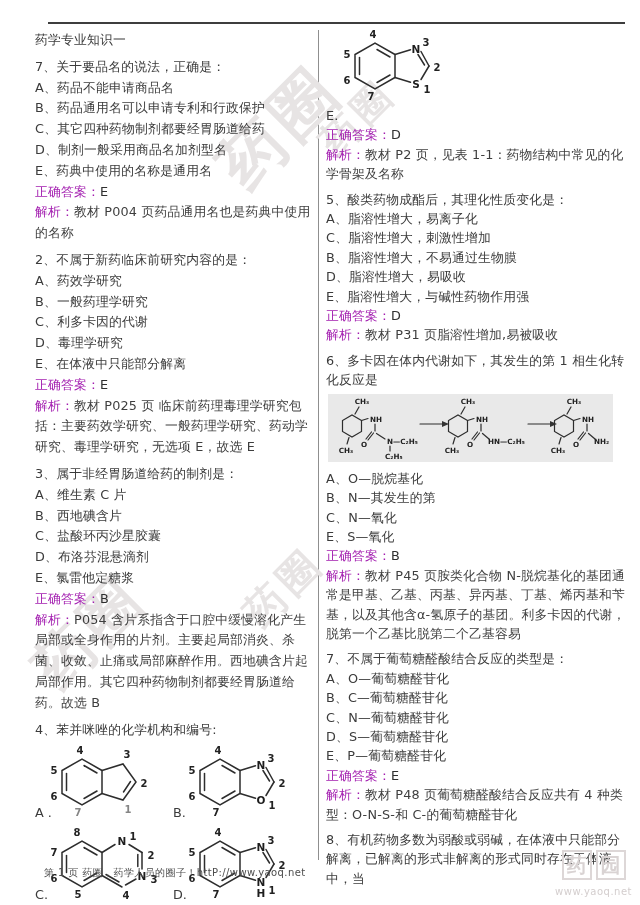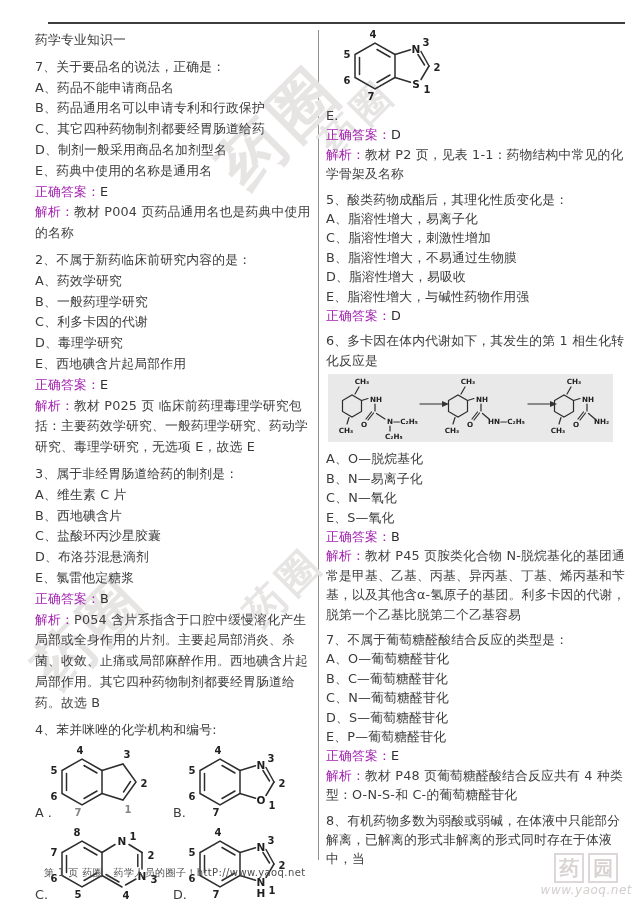--- a/index.html
+++ b/index.html
@@ -37,21 +37,21 @@
   .wm{position:absolute;font-weight:bold;color:#e7e4e4;transform:rotate(-45deg);
       pointer-events:none;letter-spacing:6px;white-space:nowrap;}
   .wm1{left:210px;top:84px;font-size:64px;}
   .wm2{left:26px;top:594px;font-size:58px;}
   .wm3{left:238px;top:560px;font-size:40px;}
   .wm4{left:314px;top:92px;font-size:38px;}
   .logo-wm{position:absolute;right:8px;bottom:8px;text-align:center;}
   .logo-row{display:flex;gap:4px;justify-content:center;}
   .logo-box{width:26px;height:26px;border:2px solid #ddd7d7;color:#d9d3d3;font-size:20px;
             font-weight:bold;line-height:26px;text-align:center;}
-  .logo-url{font-size:12px;color:#d4cece;margin-top:0;letter-spacing:0.5px;font-style:italic;}
+  .logo-url{font-size:10px;color:#d4cece;margin-top:6px;letter-spacing:0.5px;}
   .footer{position:absolute;left:44px;top:866px;font-size:10px;color:#4c4c4c;letter-spacing:0.4px;}
 </style>
 </head>
 <body>
 
 <div class="page">
 
   <div class="topline"></div>
   <div class="divider"></div>
 
@@ -73,21 +73,21 @@
       <div class="line"><span class="red">正确答案：</span><span class="ans">E</span></div>
       <div class="line exp"><span class="red">解析：</span><span>教材 P004 页药品通用名也是药典中使用的名称</span></div>
     </div>
 
     <div class="qblock">
       <div class="line">2、不属于新药临床前研究内容的是：</div>
       <div class="line">A、药效学研究</div>
       <div class="line">B、一般药理学研究</div>
       <div class="line">C、利多卡因的代谢</div>
       <div class="line">D、毒理学研究</div>
-      <div class="line">E、西地碘含片起局部作用</div>
+      <div class="line">E、在体液中只能部分解离</div>
       <div class="line"><span class="red">正确答案：</span><span class="ans">E</span></div>
       <div class="line exp"><span class="red">解析：</span><span>教材 P025 页 临床前药理毒理学研究包括：主要药效学研究、一般药理学研究、药动学研究、毒理学研究，无选项 E，故选 E</span></div>
     </div>
 
     <div class="qblock">
       <div class="line">3、属于非经胃肠道给药的制剂是：</div>
       <div class="line">A、维生素 C 片</div>
       <div class="line">B、西地碘含片</div>
       <div class="line">C、盐酸环丙沙星胶囊</div>
       <div class="line">D、布洛芬混悬滴剂</div>
@@ -231,20 +231,21 @@
     <div class="line exp"><span class="red">解析：</span><span>教材 P2 页，见表 1-1：药物结构中常见的化学骨架及名称</span></div>
 
     <div class="qblock">
       <div class="line">5、酸类药物成酯后，其理化性质变化是：</div>
       <div class="line">A、脂溶性增大，易离子化</div>
       <div class="line">C、脂溶性增大，刺激性增加</div>
       <div class="line">B、脂溶性增大，不易通过生物膜</div>
       <div class="line">D、脂溶性增大，易吸收</div>
       <div class="line">E、脂溶性增大，与碱性药物作用强</div>
       <div class="line"><span class="red">正确答案：</span><span class="ans">D</span></div>
+      <div class="line exp"><span class="red">解析：</span><span>教材 P31 页脂溶性增加,易被吸收</span></div>
     </div>
 
     <div class="qblock">
       <div class="line">6、多卡因在体内代谢如下，其发生的第 1 相生化转化反应是</div>
       
       <svg class="scheme" width="285" height="68" viewBox="0 0 285 68">
         <rect x="0" y="0" width="285" height="68" fill="#e9e9e9"></rect>
 
         <g>
           <path class="bond" d="M33.5,26.5 L24,21 L14.5,26.5 L14.5,37.5 L24,43 L33.5,37.5 Z"></path>
@@ -294,21 +295,21 @@
           <line class="bond" x1="255.5" y1="38" x2="250" y2="45"></line>
           <line class="bond" x1="260.5" y1="39.5" x2="267" y2="45"></line>
           <text class="lbl mid" x="246" y="10">CH₃</text>
           <text class="lbl" x="254" y="28">NH</text>
           <text class="lbl mid" x="230" y="59">CH₃</text>
           <text class="lbl mid" x="248" y="53">O</text>
           <text class="lbl" x="266" y="50">NH₂</text>
         </g>
       </svg>
       <div class="line">A、O—脱烷基化</div>
-      <div class="line">B、N—易离子化</div>
+      <div class="line">B、N—其发生的第</div>
       <div class="line">C、N—氧化</div>
       <div class="line">E、S—氧化</div>
       <div class="line"><span class="red">正确答案：</span><span class="ans">B</span></div>
       <div class="line exp"><span class="red">解析：</span><span>教材 P45 页胺类化合物 N-脱烷基化的基团通常是甲基、乙基、丙基、异丙基、丁基、烯丙基和苄基，以及其他含α-氢原子的基团。利多卡因的代谢，脱第一个乙基比脱第二个乙基容易</span></div>
     </div>
 
     <div class="qblock">
       <div class="line">7、不属于葡萄糖醛酸结合反应的类型是：</div>
       <div class="line">A、O—葡萄糖醛苷化</div>
       <div class="line">B、C—葡萄糖醛苷化</div>

